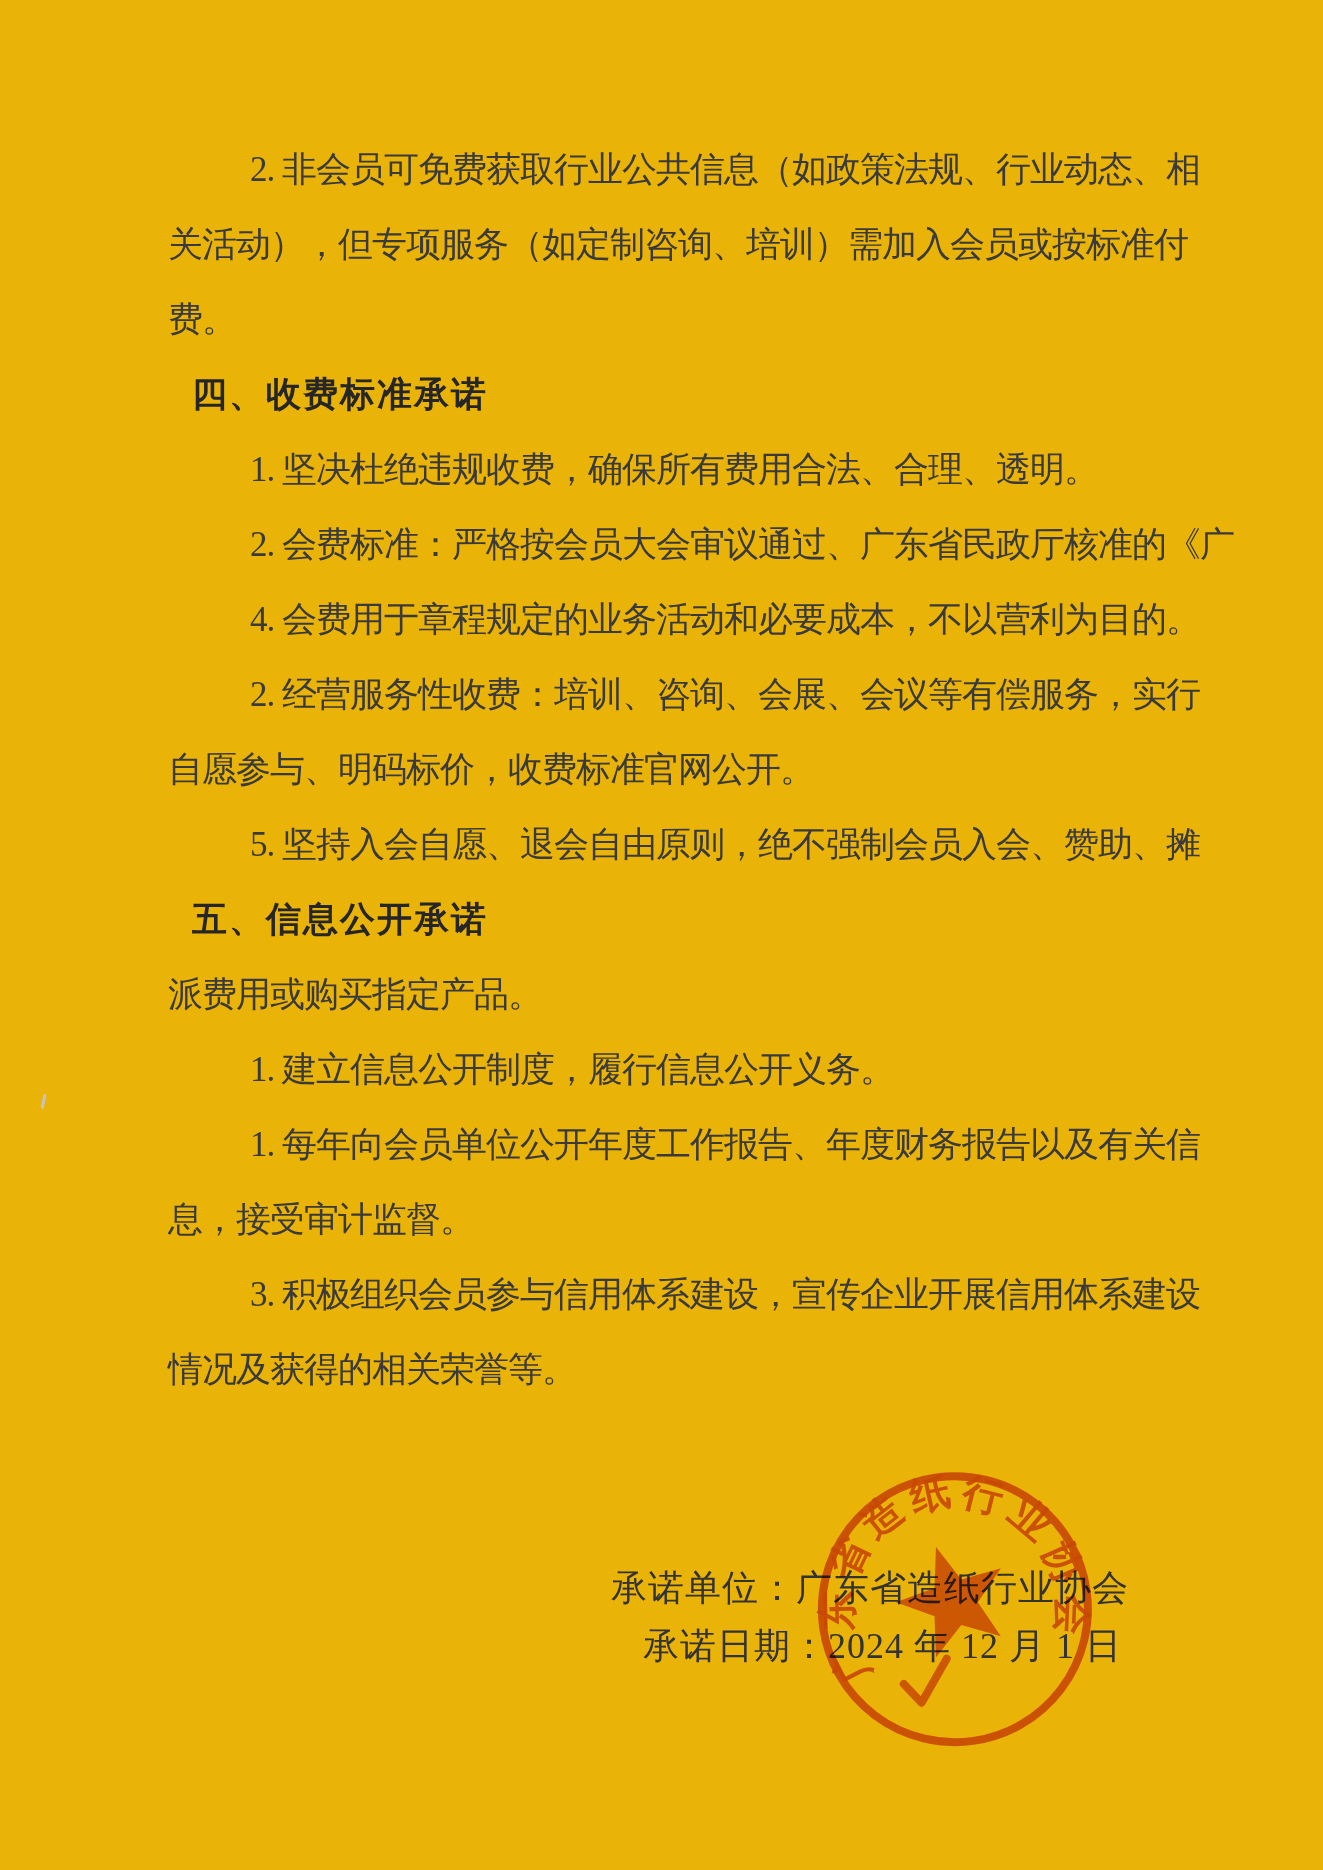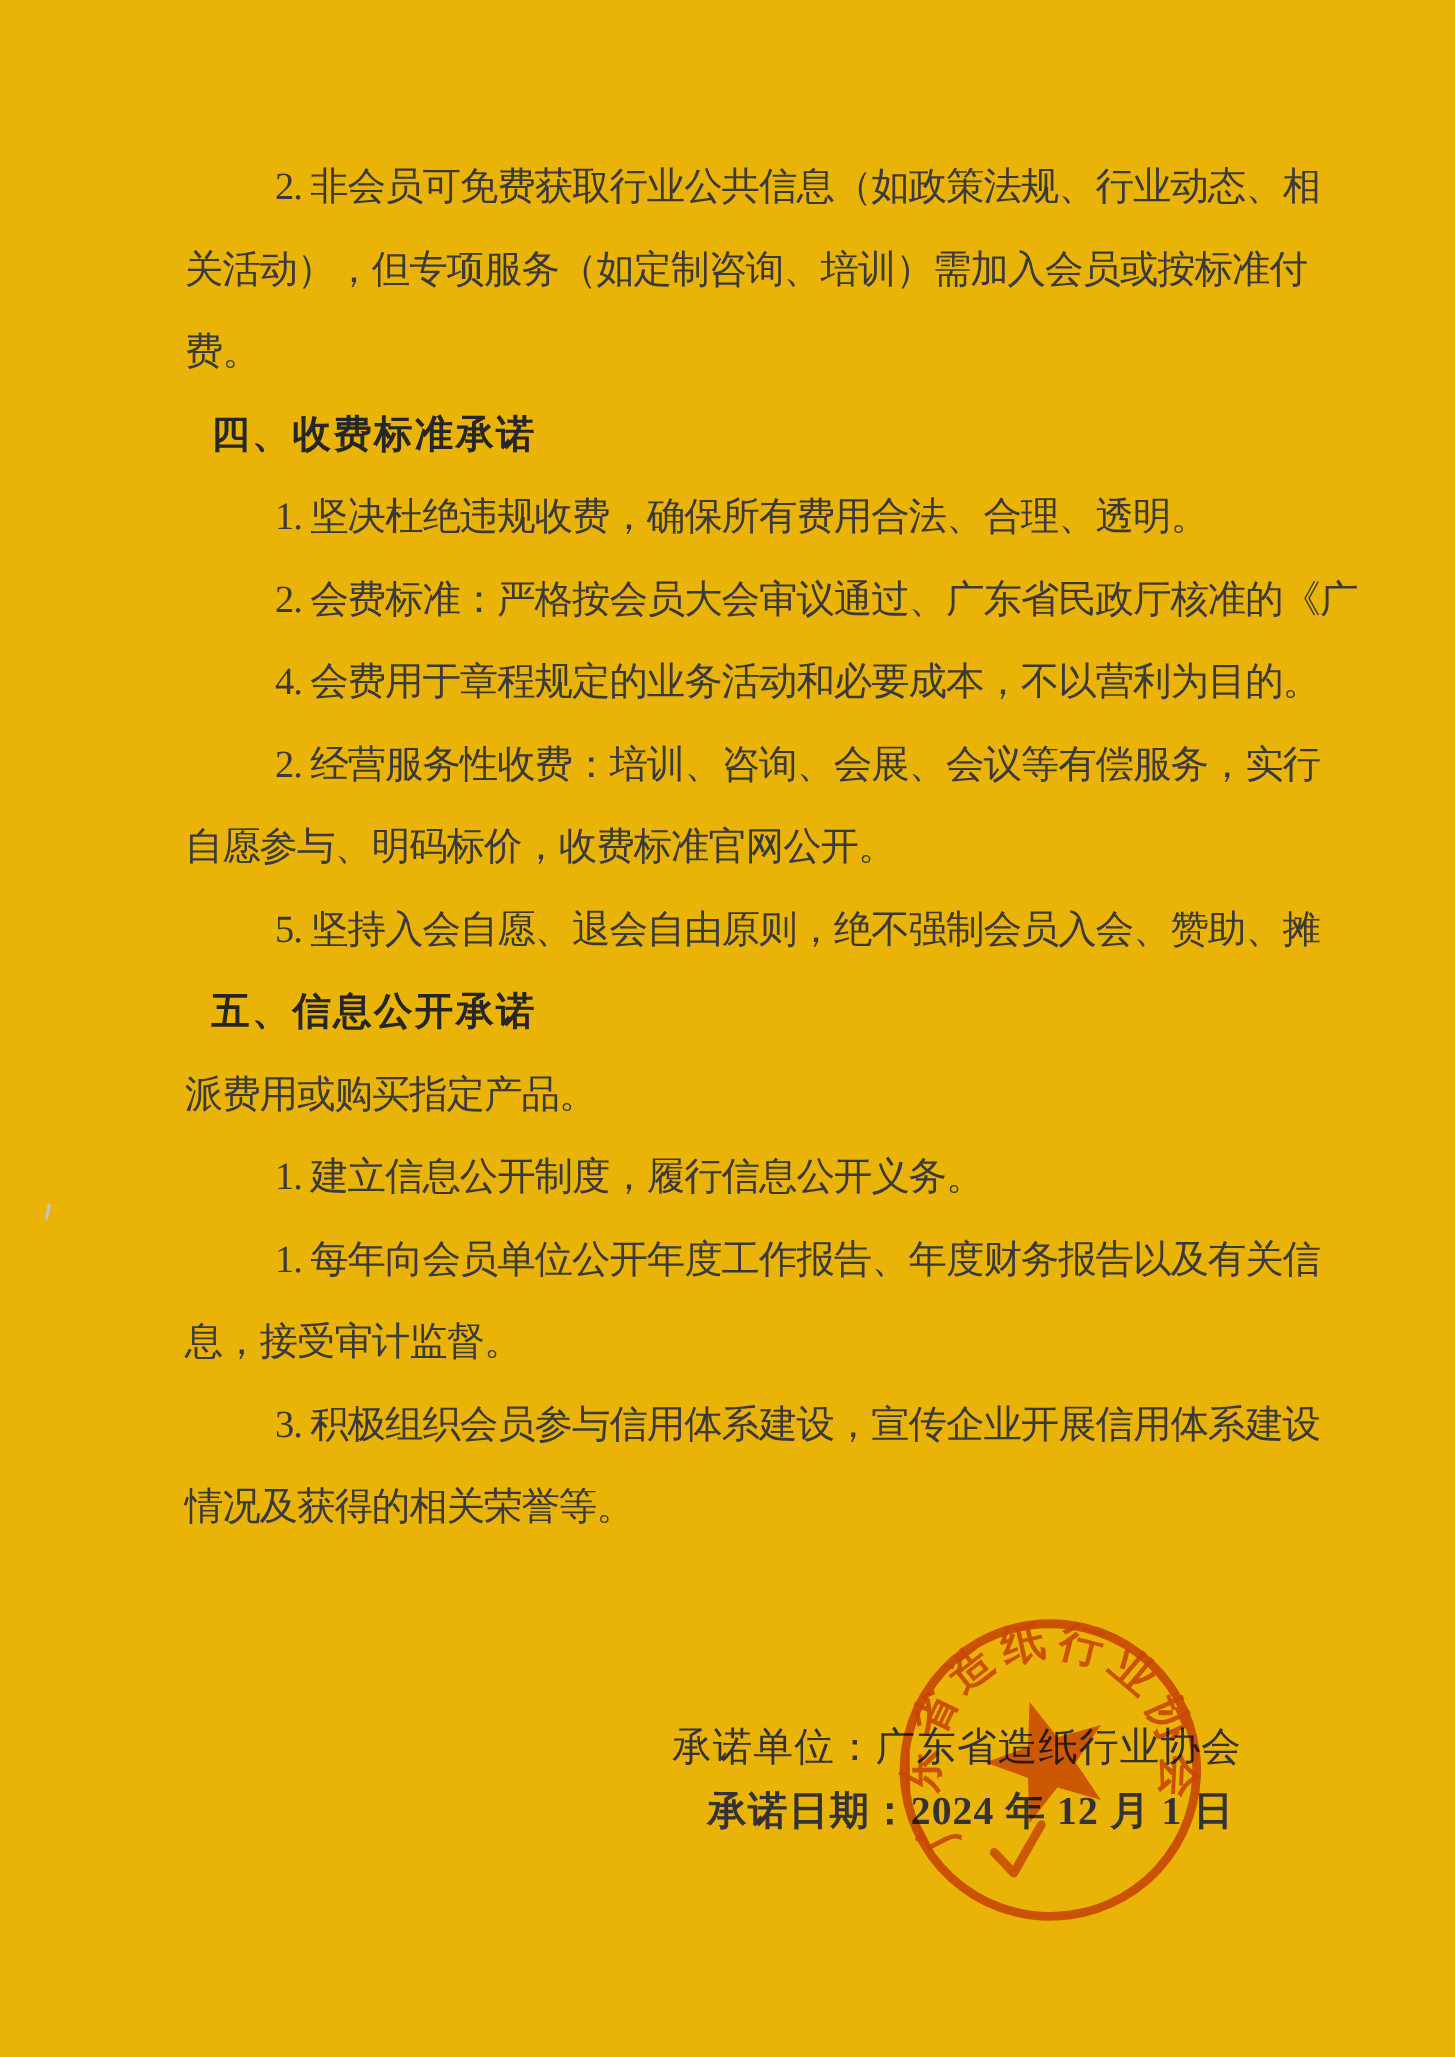--- a/index.html
+++ b/index.html
@@ -35,21 +35,21 @@
   .sig-line{
     position:absolute;
     right:194px;
     margin:0;
     font-size:36px;
     letter-spacing:1px;
     white-space:nowrap;
     color:#333;
   }
   .sig-unit{top:1548px;margin-top:16px;}
-  .sig-date{top:1622px;right:201px;font-weight:bold;}
+  .sig-date{top:1622px;right:201px;}
   .stamp{
     position:absolute;
     left:808px;top:1460px;
     width:296px;height:300px;
     mix-blend-mode:multiply;
     opacity:.88;
   }
   .artifact{
     position:absolute;
     left:42px;top:1094px;

